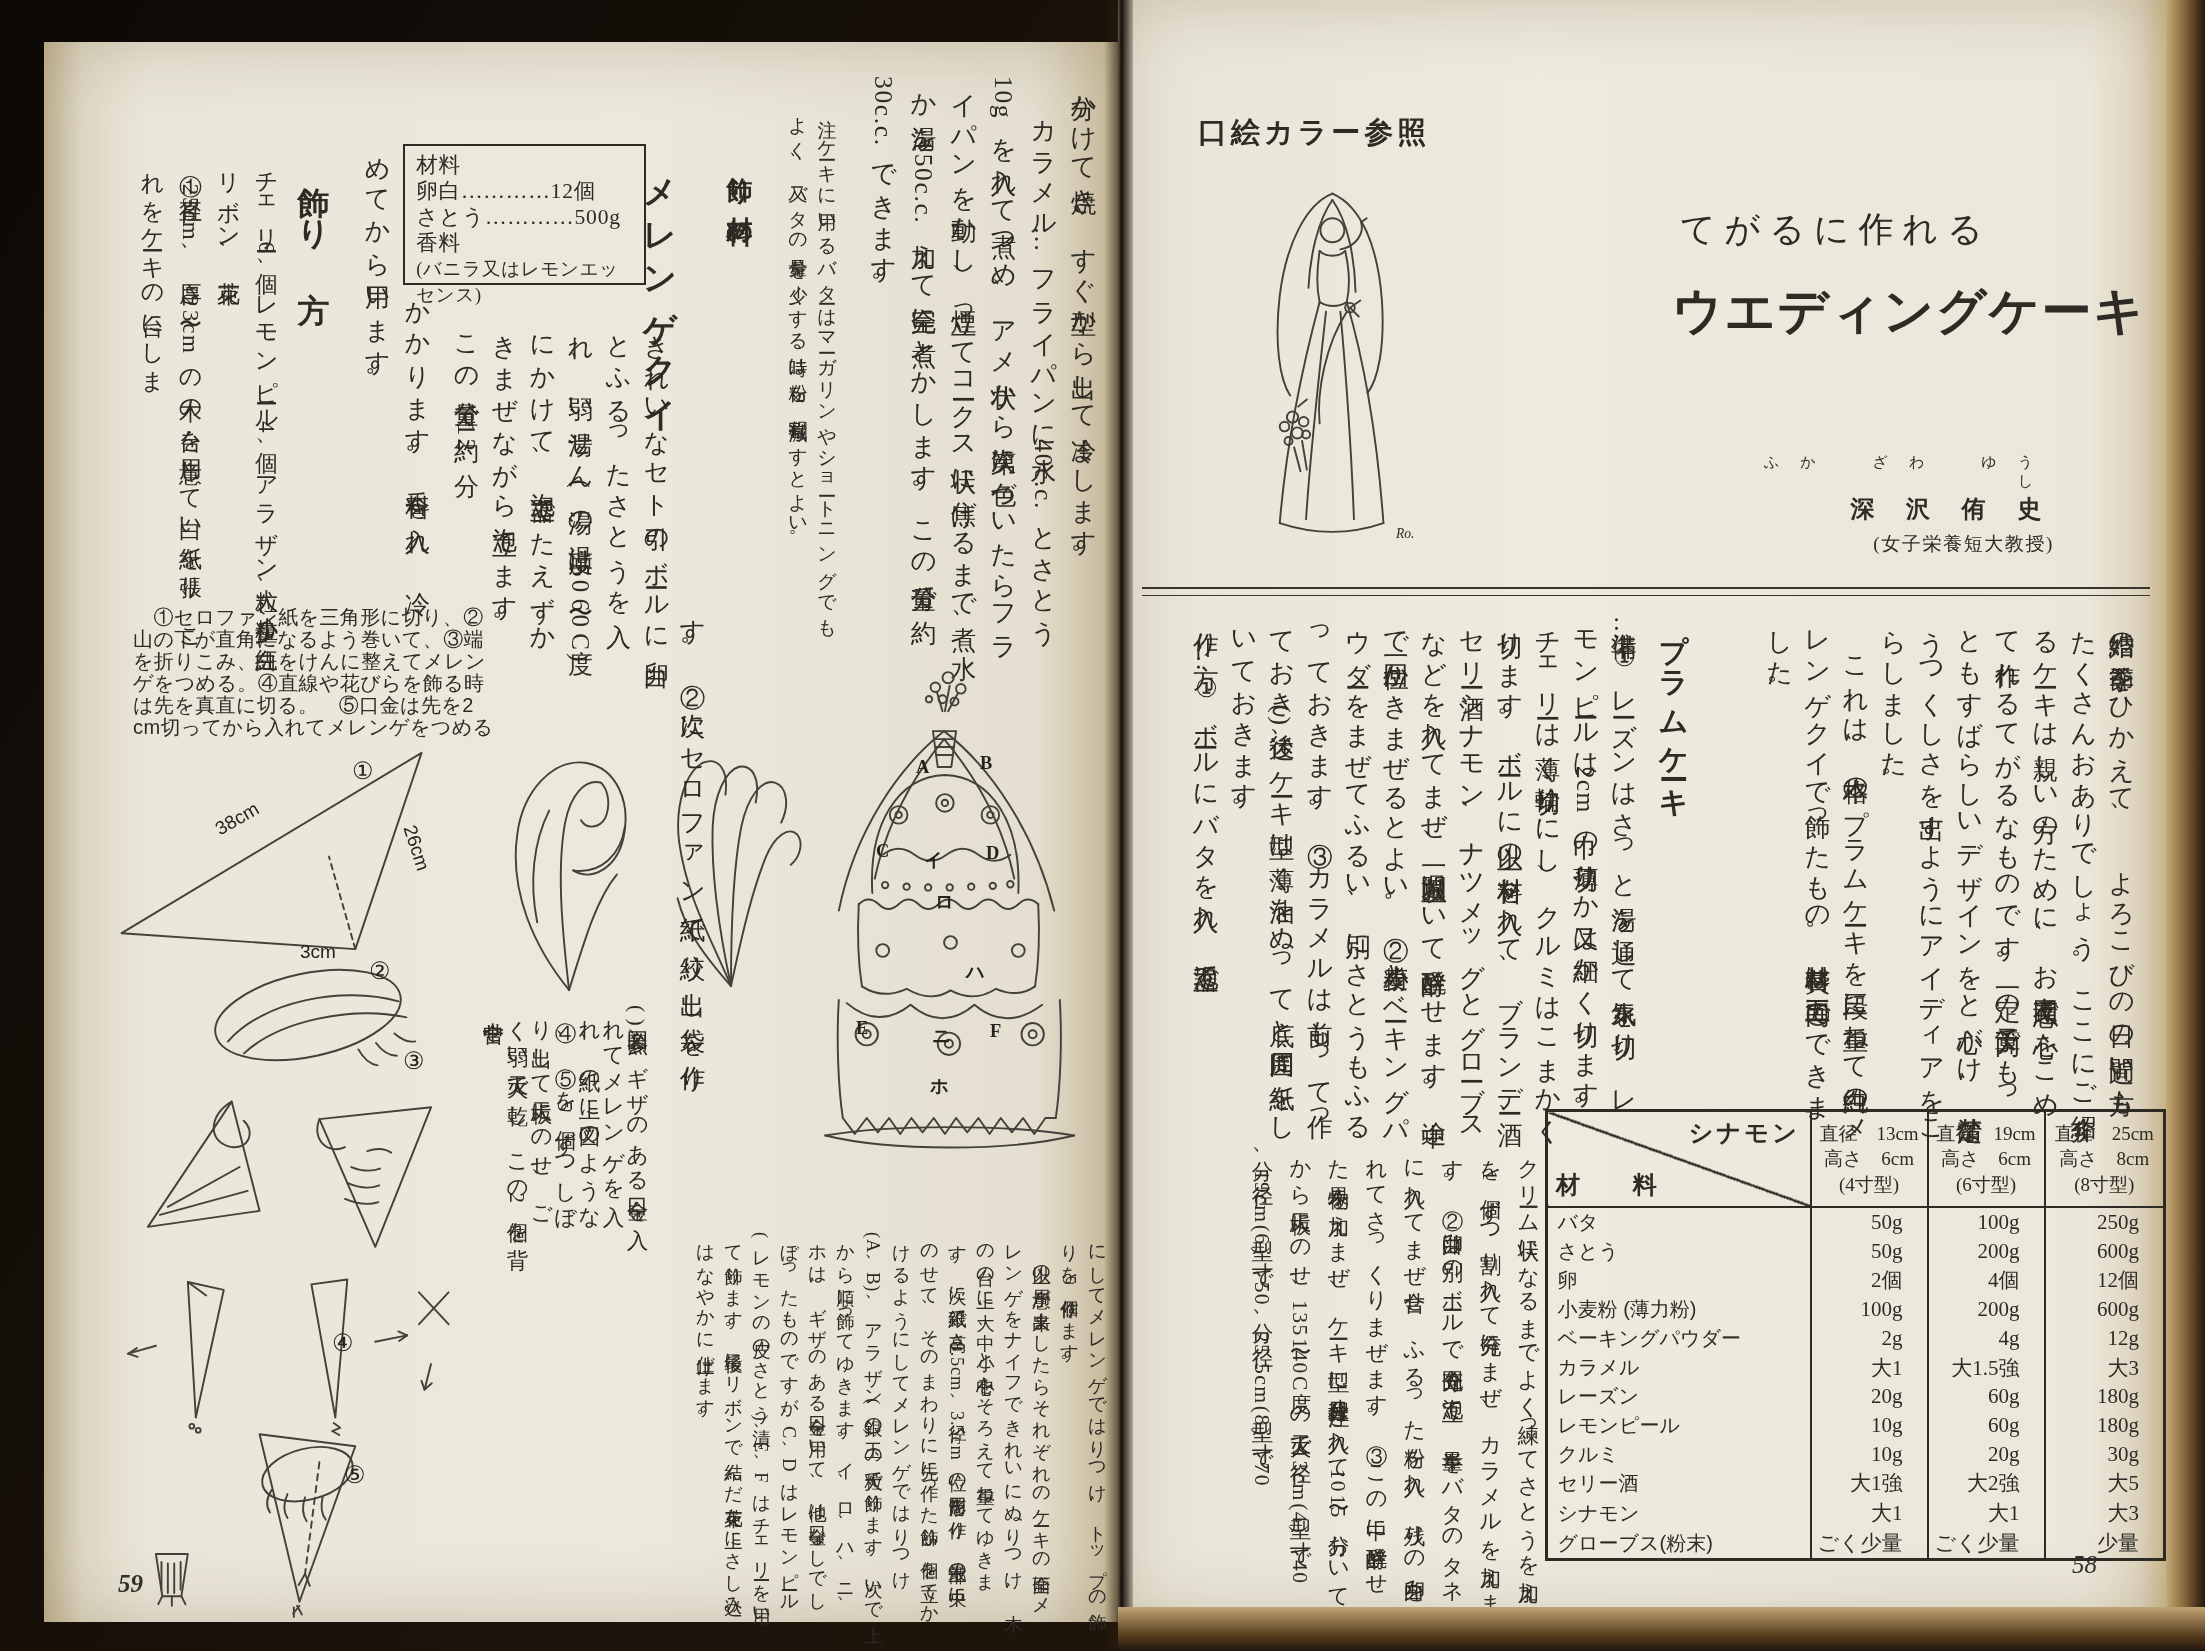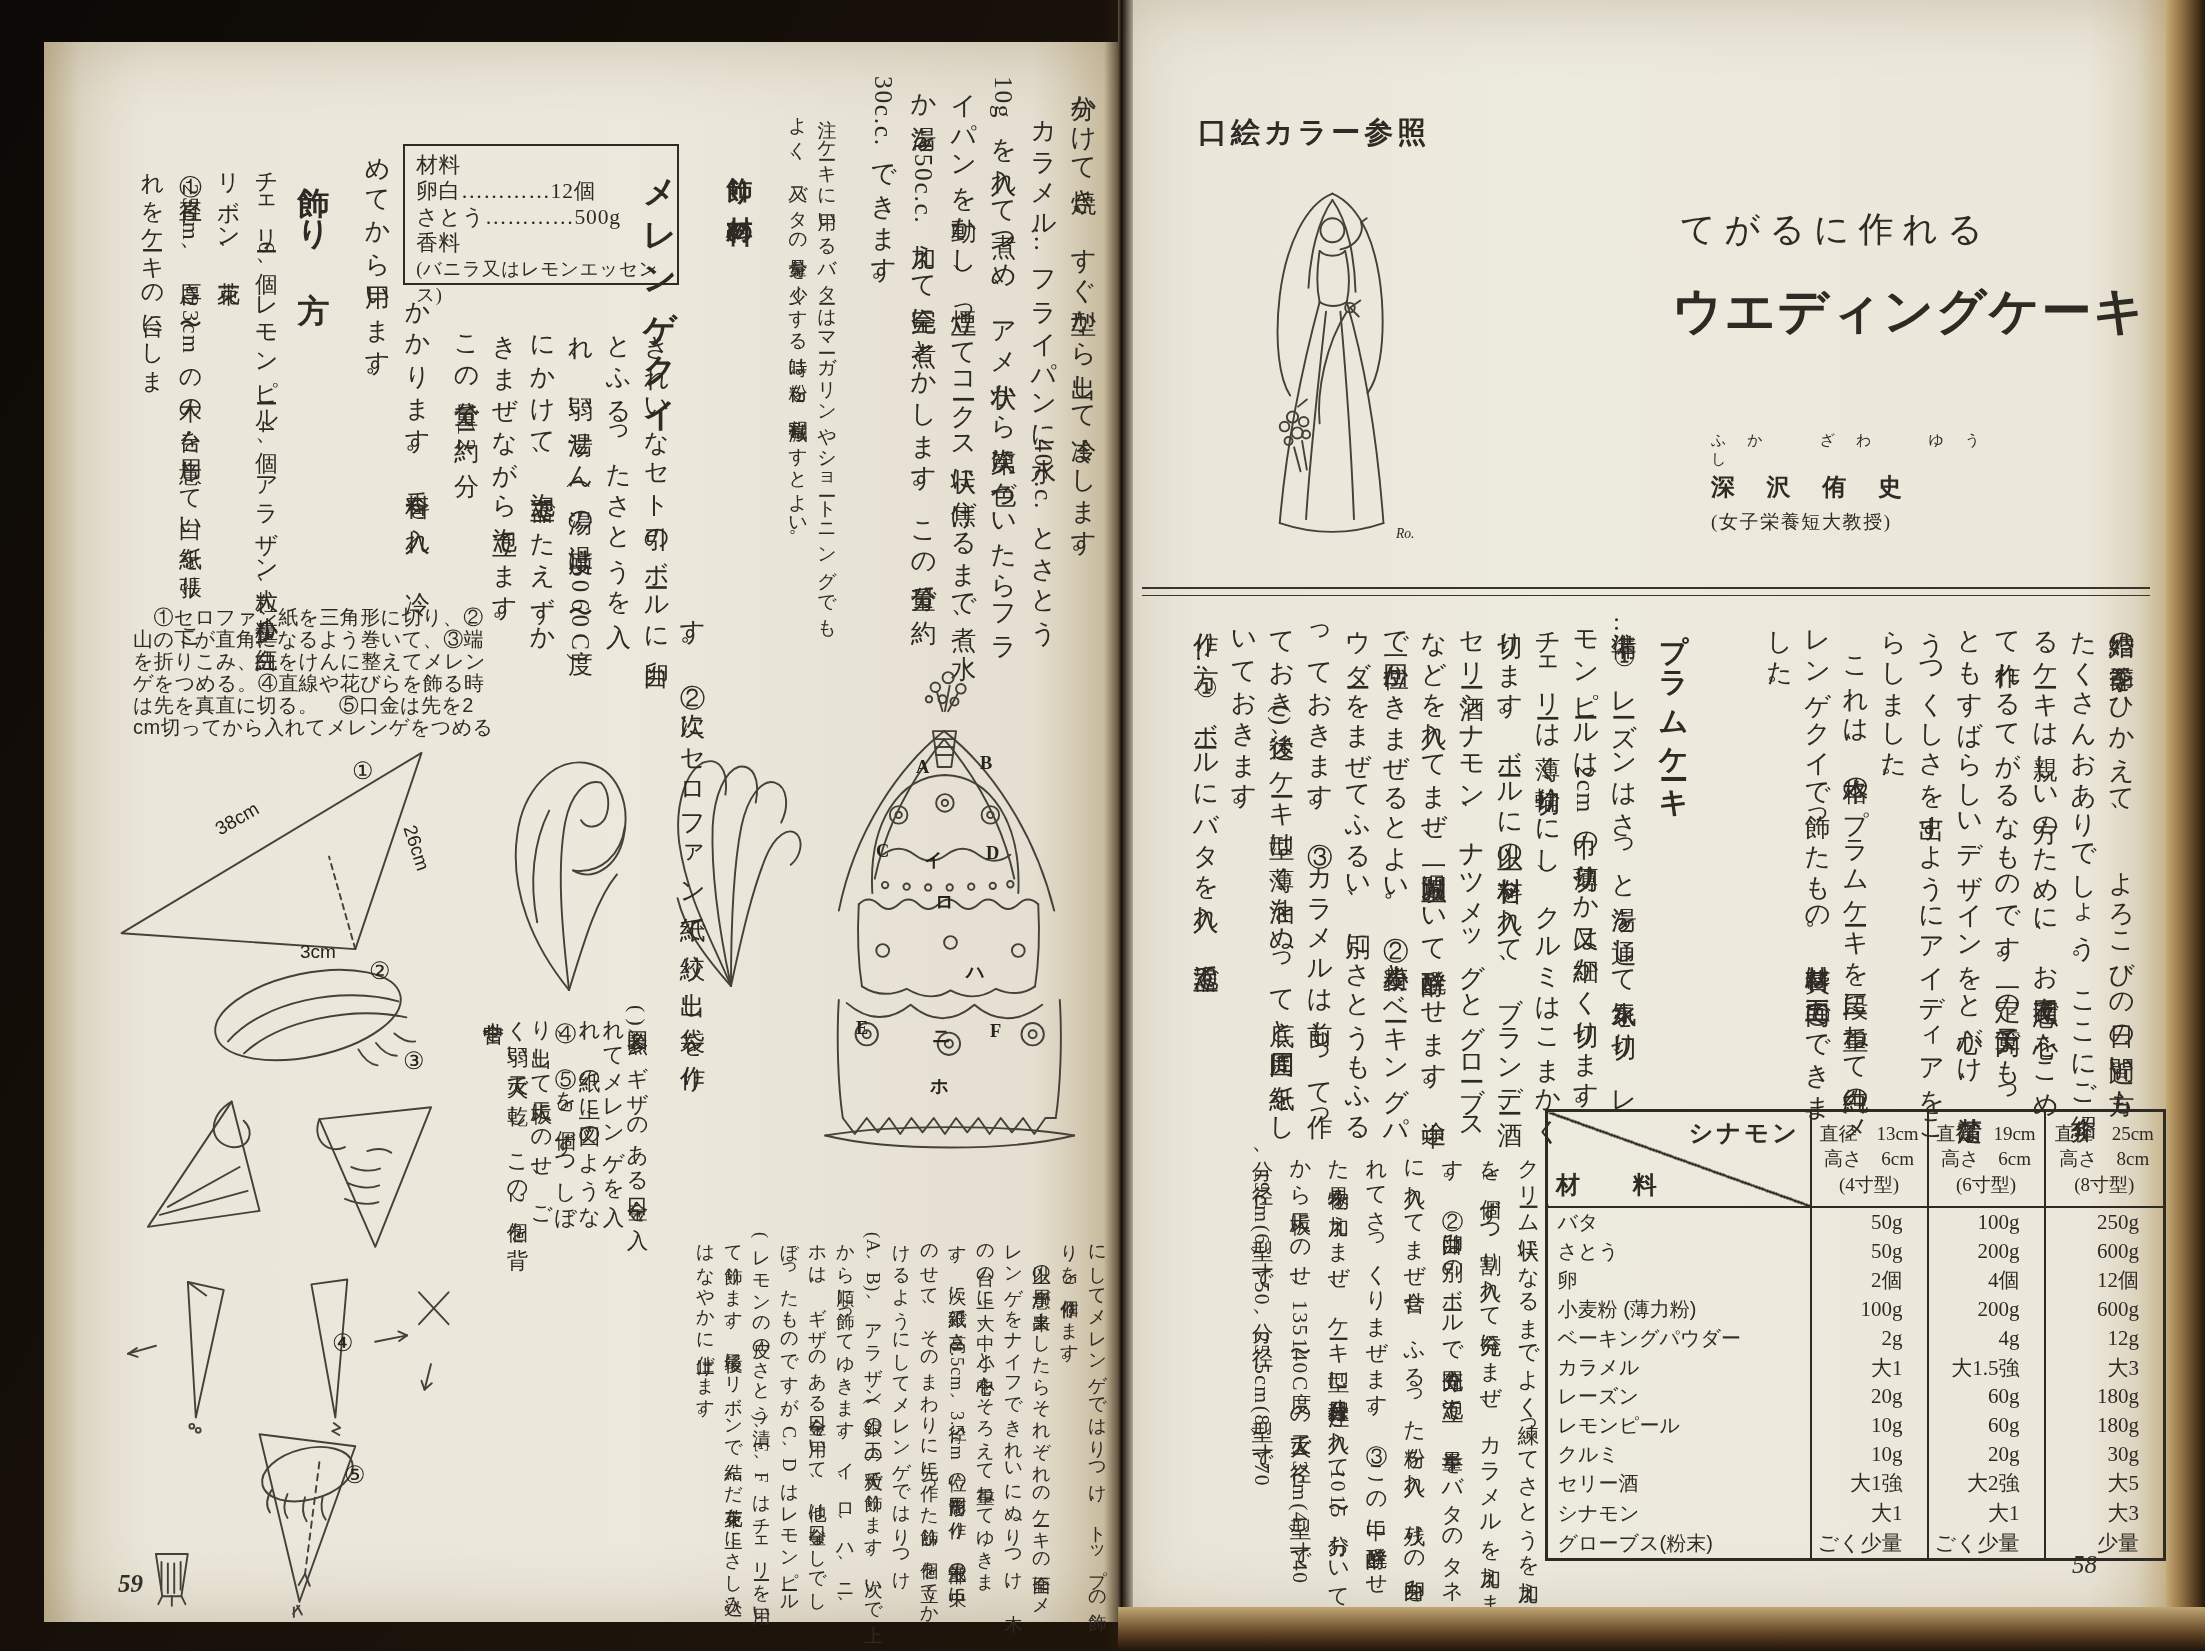--- a/index.html
+++ b/index.html
@@ -22,21 +22,21 @@
   .sans{font-family:"Liberation Sans","DejaVu Sans",sans-serif;}
   svg{position:absolute;overflow:visible;}
   svg path,svg circle,svg ellipse,svg line,svg polygon{fill:none;stroke:#45403a;stroke-width:2.4;stroke-linecap:round;stroke-linejoin:round;}
   .lbl{position:absolute;font-weight:bold;font-size:18.4px;color:#26231e;}
   .steplbl{position:absolute;font-size:24px;color:#26231e;}
   .meas{position:absolute;font-size:19px;color:#26231e;font-family:"Liberation Sans",sans-serif;}
   
   #ref-note{left:80px;top:113px;font-size:29px;font-weight:bold;letter-spacing:4px;}
   #title-small{left:562px;top:206px;font-size:35px;letter-spacing:8.8px;font-weight:500;}
   #title-main{left:554px;top:278px;font-size:50px;font-weight:bold;letter-spacing:1.6px;}
-  #author{left:593px;top:431px;width:343px;text-align:left;}
+  #author{left:593px;top:453px;width:343px;text-align:right;}
   #author .furi{font-size:15px;letter-spacing:21px;margin-bottom:1.6px;}
   #author .nm{font-size:24px;letter-spacing:12.8px;font-weight:bold;}
   #author .aff{font-size:19px;letter-spacing:1.6px;margin-top:6.4px;}
   #dbl-rule{left:24px;top:587px;width:1008px;height:5.6px;border-top:2.4px solid #3a352c;border-bottom:1.6px solid #3a352c;}
   #r-top-text{left:28px;top:613px;width:994px;height:519px;font-size:25.6px;letter-spacing:1.2px;line-height:38px;}
   #r-top-text h3{display:block;margin:0 12.8px;padding-block-start:54px;font-size:29px;font-weight:bold;letter-spacing:4.8px;font-family:"Liberation Sans",sans-serif;}
   #r-bot-text{left:36px;top:1144px;width:393px;height:462px;font-size:21.6px;letter-spacing:1.4px;line-height:38px;}
   #ing-table{left:427px;top:1109px;width:617px;height:452px;border-collapse:collapse;position:absolute;
      font-size:21px;}
   #ing-table th,#ing-table td{border-left:2px solid #2e2a24;padding:0;}
@@ -49,21 +49,21 @@
   .hcol{font-size:19px;line-height:25.6px;text-align:center;font-weight:normal;font-family:"Liberation Serif",serif;}
   #ing-table tbody td.nm2{text-align:left;padding-left:9.6px;font-family:"Liberation Sans",sans-serif;font-size:20px;height:23px;}
   #ing-table tbody td.val{text-align:right;padding-right:24px;font-size:21px;}
   .pageno{position:absolute;font-size:25px;font-style:italic;font-family:"Liberation Serif",serif;color:#33302a;}
   
   #l-cont{left:819px;top:34px;width:240px;height:573px;font-size:25.6px;letter-spacing:1.6px;line-height:40px;}
   #l-note{left:709px;top:62px;width:89px;height:529px;font-size:19px;letter-spacing:1.8px;line-height:29px;}
   #l-heads{left:635px;top:114px;width:80px;height:319px;}
   #l-heads .h1{font-size:26px;font-weight:bold;letter-spacing:4.8px;font-family:"Liberation Sans",sans-serif;}
   #l-heads .h2{font-size:33px;font-weight:bold;letter-spacing:6.4px;padding-block-start:35px;font-family:"Liberation Sans",sans-serif;}
-  #mat-box{left:359px;top:102px;width:276px;height:141px;border:2.8px solid #2e2a24;padding:6.4px 11.2px;box-sizing:border-box;}
+  #mat-box{left:359px;top:102px;width:243px;height:141px;border:2.8px solid #2e2a24;padding:6.4px 11.2px;box-sizing:border-box;}
   #mat-box div{font-size:21.6px;line-height:26px;letter-spacing:0.8px;}
   #mat-box .small{font-size:18.4px;}
   #l-mer1{left:399px;top:276px;width:232px;height:348px;font-size:25px;letter-spacing:3.2px;line-height:38px;}
   #l-mer2{left:354px;top:242px;width:38px;height:374px;font-size:25px;letter-spacing:3.2px;}
   #l-mer3{left:314px;top:98px;width:38px;height:276px;font-size:25px;letter-spacing:3.2px;}
   #l-kazari{left:244px;top:120px;width:50px;height:288px;font-size:32px;font-weight:bold;letter-spacing:34px;font-family:"Liberation Sans",sans-serif;}
   #l-deco{left:89px;top:114px;width:152px;height:502px;font-size:23px;letter-spacing:1.6px;line-height:38px;}
   #l-caption{left:89px;top:564px;width:367px;height:137px;font-size:20px;line-height:22px;font-family:"Liberation Sans",sans-serif;letter-spacing:0.4px;}
   #l-mid1{left:629px;top:559px;width:38px;height:623px;font-size:25.6px;letter-spacing:4px;}
   #l-mid2{left:431px;top:963px;width:174px;height:230px;font-size:21.6px;letter-spacing:1.6px;line-height:24px;}

